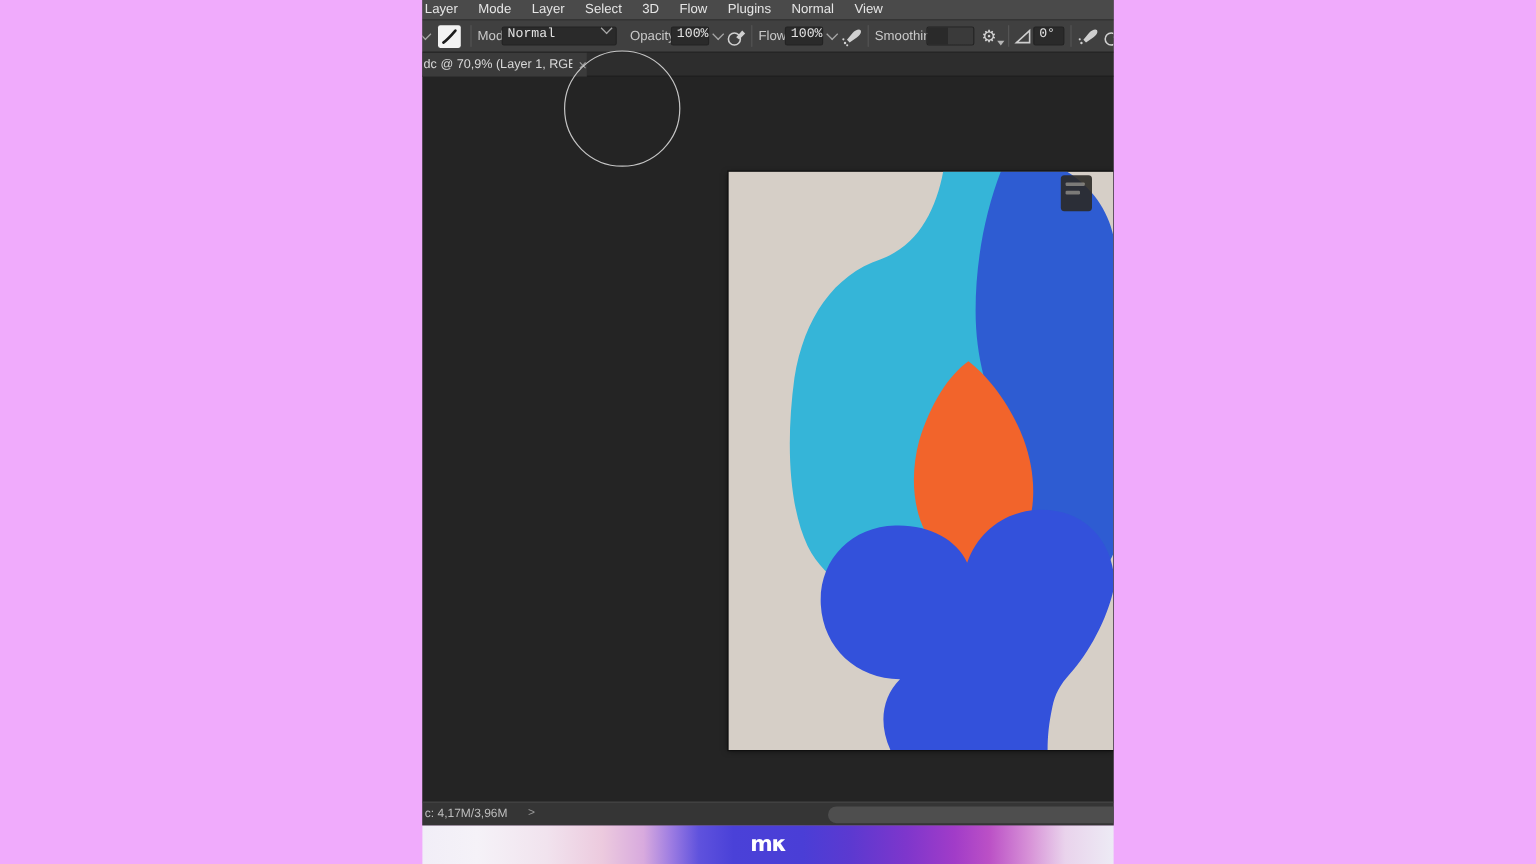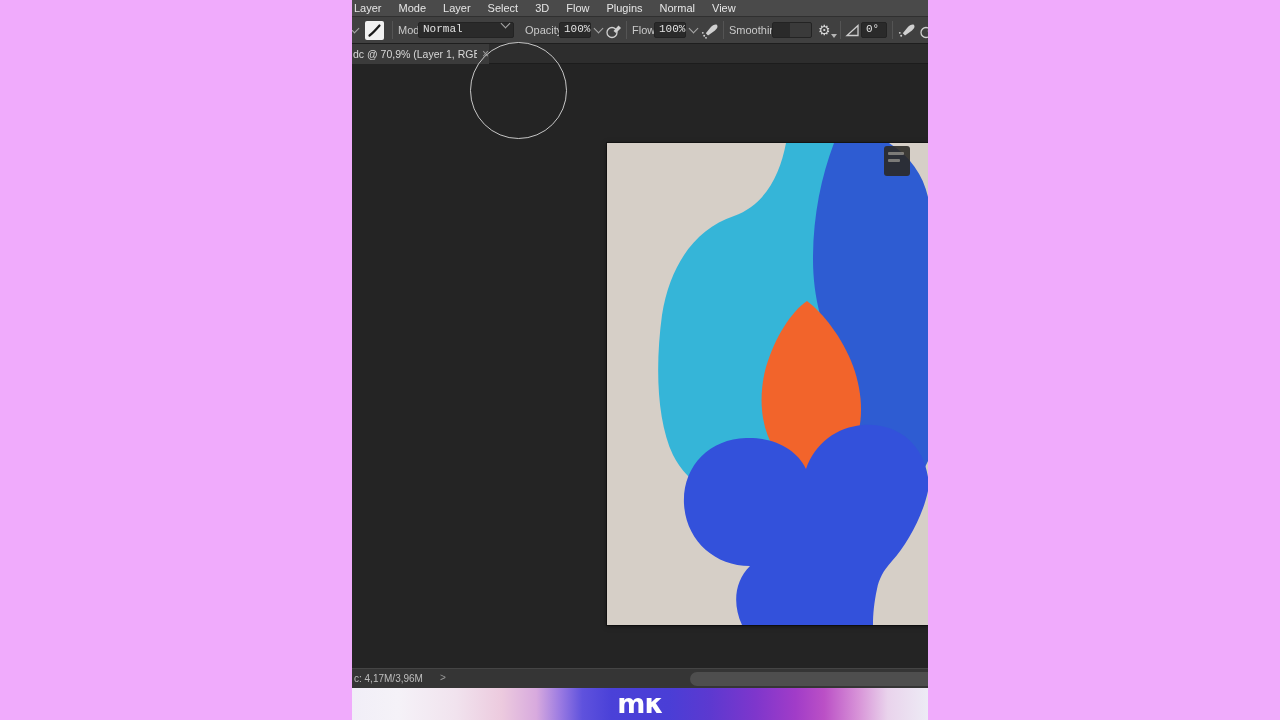--- a/index.html
+++ b/index.html
@@ -51,21 +51,21 @@
   .statusbar{position:absolute;left:0;top:668px;width:576px;height:20px;background:#353535;
     border-top:1px solid #454545;box-sizing:border-box;}
   .statusbar .doc-info{position:absolute;left:2px;top:4px;font-size:10px;color:#bdbdbd;white-space:nowrap;text-align:right;}
   .statusbar .expand{position:absolute;left:88px;top:3px;font-size:10px;color:#9a9a9a;}
   .hscroll-thumb{position:absolute;left:338px;top:3px;width:238px;height:14px;background:#4e4e4e;
     border-radius:7px 0 0 7px;}
 
   
   .banner{position:absolute;left:352px;top:688px;width:576px;height:32px;display:flex;
     align-items:center;justify-content:center;}
-  .banner .logo{font-family:"DejaVu Sans", sans-serif;font-weight:bold;font-size:27px;color:#ffffff;
+  .banner .logo{font-family:"DejaVu Sans", sans-serif;font-weight:bold;font-size:18px;color:#ffffff;
     letter-spacing:-1px;line-height:30px;}
 </style>
 </head>
 <body>
 
 <div class="stage">
   <div class="app">
 
     <div class="menubar">
       <span>Layer</span>

